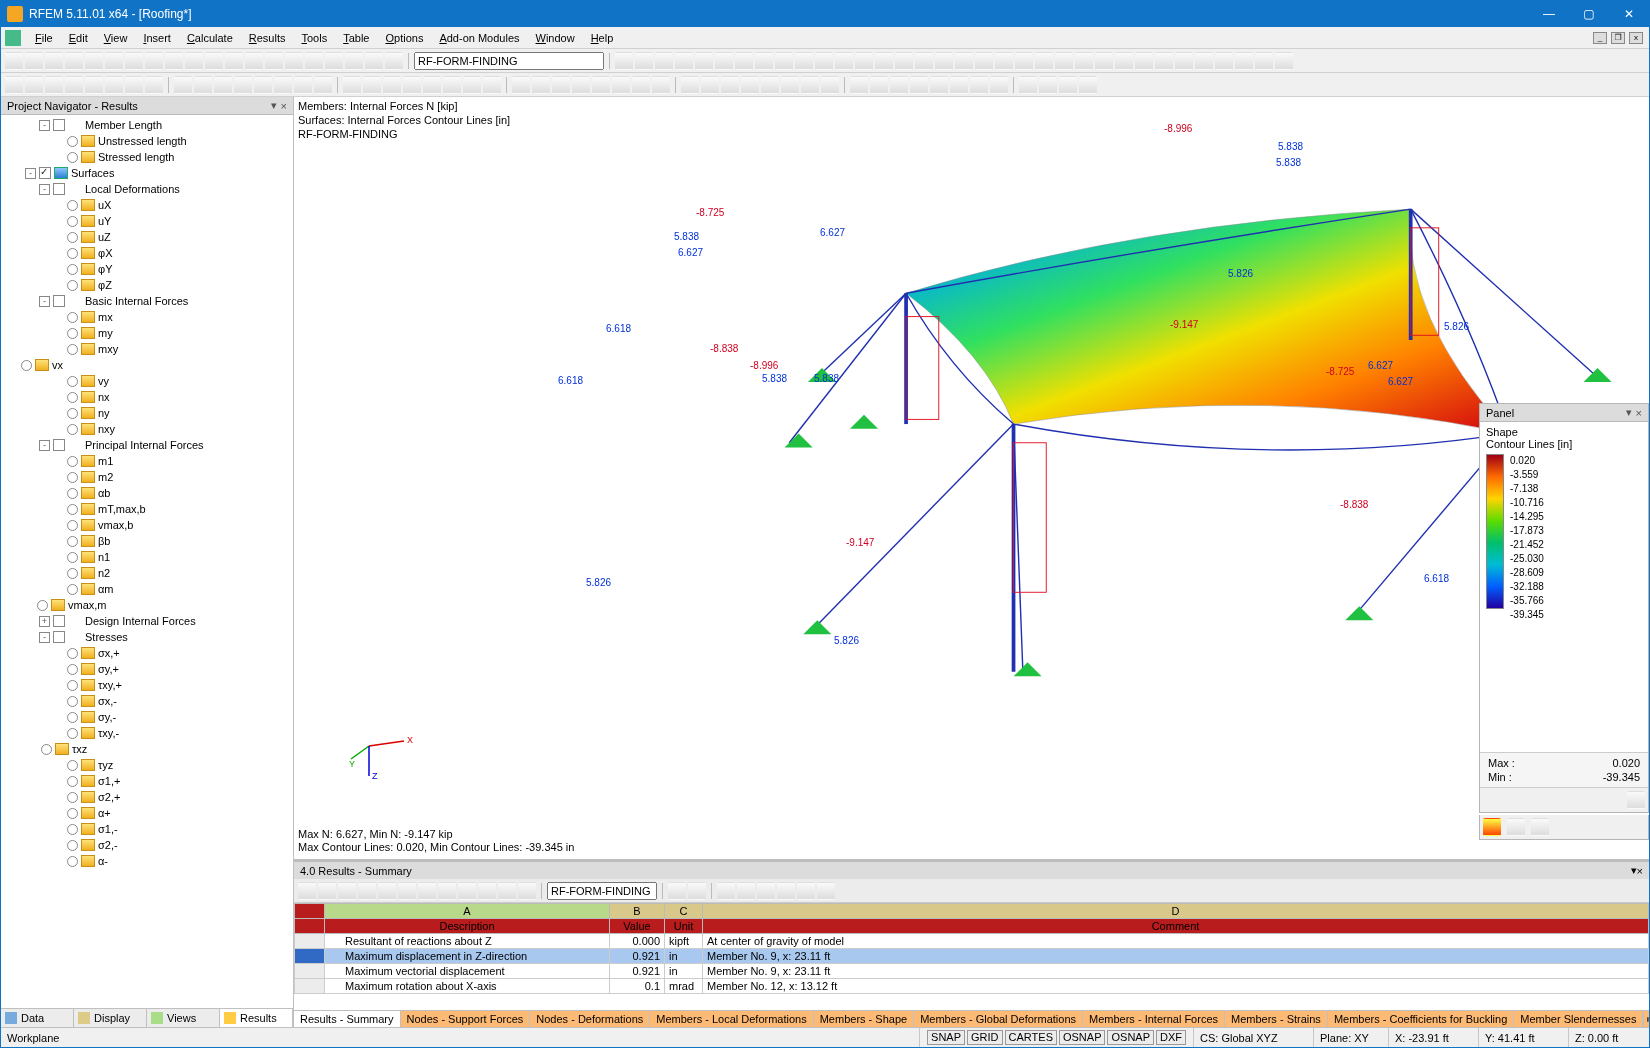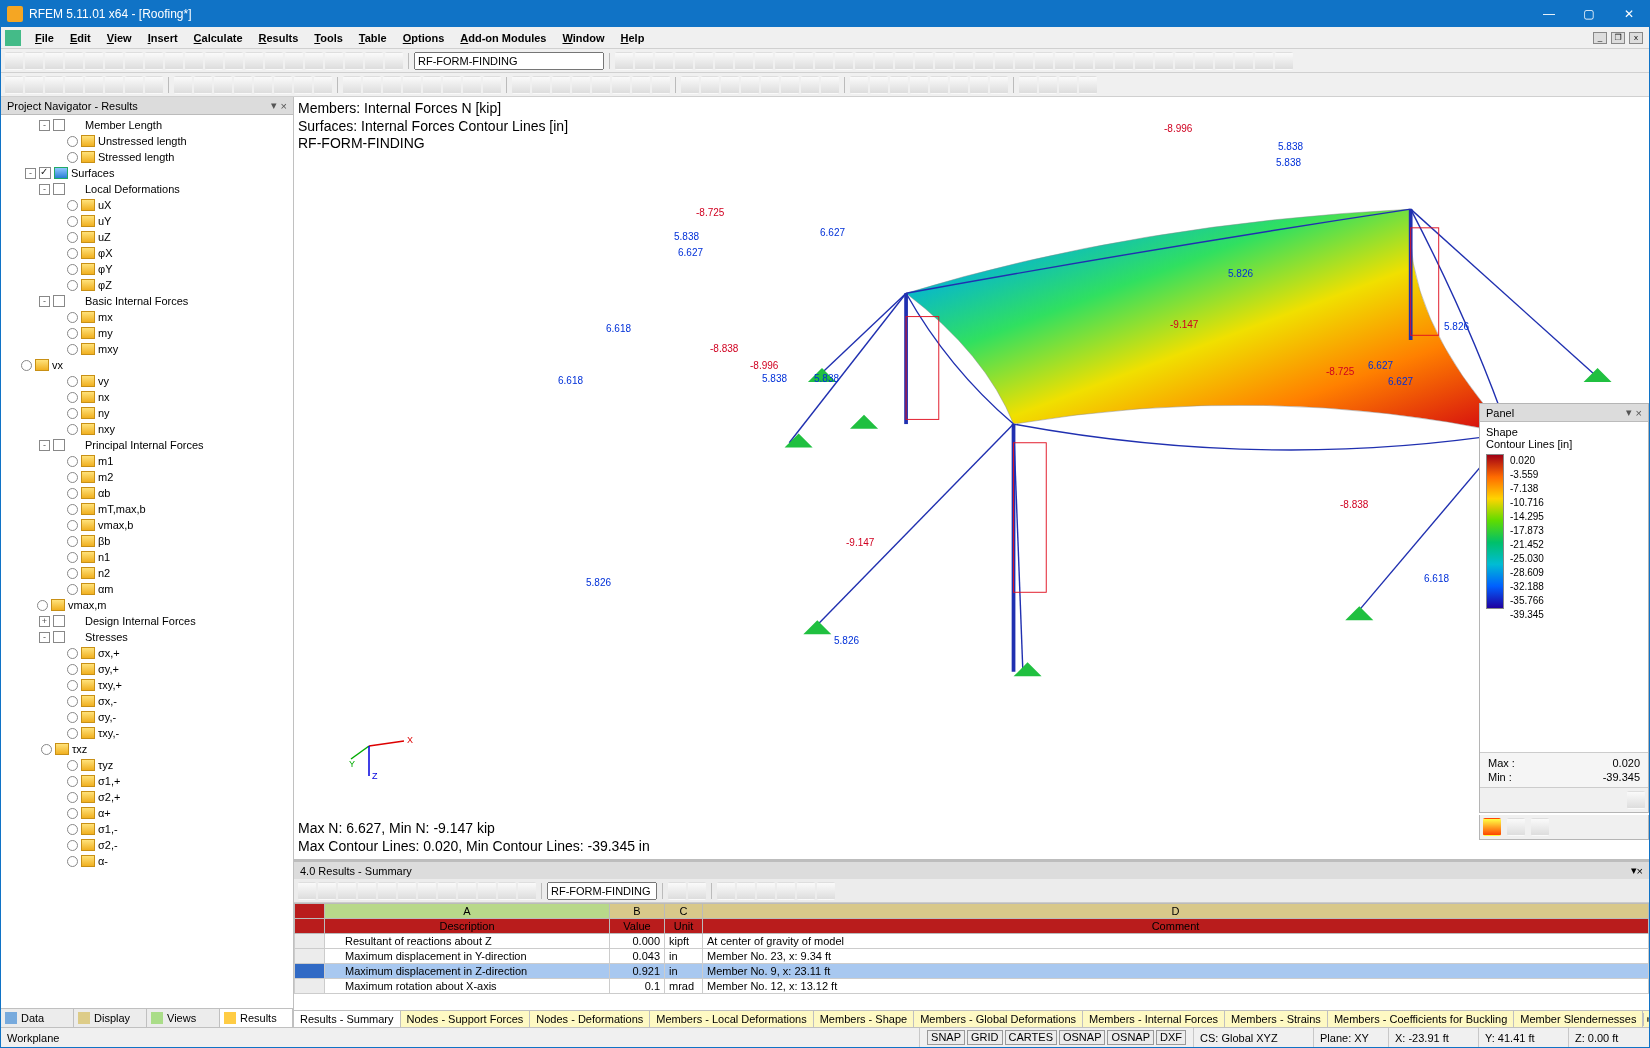--- a/index.html
+++ b/index.html
@@ -4,21 +4,21 @@
 <style>
 * { margin: 0; padding: 0; box-sizing: border-box; font-family: "Segoe UI", Tahoma, sans-serif; }
 body { width: 1650px; height: 1048px; background: #fff; font-size: 11px; overflow: hidden; display: flex; flex-direction: column; border: 1px solid #1073c6; }
 .titlebar { background: #1073c6; color: #fff; height: 26px; display: flex; align-items: center; padding-left: 6px; }
 .titlebar .icon { width: 16px; height: 16px; background: #f5a623; border-radius: 2px; margin-right: 6px; }
 .titlebar .title { flex: 1; font-size: 12px; }
 .titlebar .win-btns { display: flex; height: 100%; }
 .titlebar .win-btn { width: 40px; display: flex; align-items: center; justify-content: center; color: #fff; font-size: 12px; cursor: pointer; }
 .menubar { height: 22px; background: #f0f0f0; display: flex; align-items: center; padding-left: 4px; border-bottom: 1px solid #d0d0d0; }
 .menubar .mdi-icon { width: 16px; height: 16px; background: #4b8; margin-right: 6px; }
-.menubar .menu-item { padding: 2px 8px; cursor: pointer; font-weight: bold; }
+.menubar .menu-item { padding: 2px 8px; cursor: pointer; }
 .menubar .mdi-controls { margin-left: auto; display: flex; gap: 4px; padding-right: 6px; }
 .toolbar { height: 24px; background: #f0f0f0; border-bottom: 1px solid #d0d0d0; display: flex; align-items: center; padding: 0 4px; gap: 2px; overflow: hidden; }
 .tb-btn { width: 18px; height: 18px; border: 1px solid transparent; background: linear-gradient(#fafafa, #ddd); border-radius: 2px; cursor: pointer; display: inline-block; }
 .tb-sep { width: 1px; height: 16px; background: #bbb; margin: 0 3px; }
 .tb-combo { height: 18px; width: 190px; font-size: 11px; padding: 0 2px; }
 .main { flex: 1; display: flex; min-height: 0; }
 .nav { width: 293px; background: #f5f5f5; border-right: 1px solid #c0c0c0; display: flex; flex-direction: column; }
 .panel-title { background: #dcdcdc; border-bottom: 1px solid #bbb; padding: 2px 6px; font-size: 11px; display: flex; align-items: center; }
 .panel-title .dd { margin-left: auto; color: #555; cursor: pointer; }
 .panel-title .close { margin-left: 4px; color: #555; cursor: pointer; }
@@ -31,39 +31,39 @@
 .tree-icon { width: 14px; height: 12px; margin-right: 3px; display: inline-block; }
 .ico-yellow { background: linear-gradient(#ffe27a, #f0b020); border: 1px solid #c89015; }
 .ico-blue { background: linear-gradient(#8ec5ff, #2a7fd4); border: 1px solid #2a6; }
 .ico-tri { background: #fff; }
 .nav-tabs { display: flex; background: #ececec; border-top: 1px solid #c0c0c0; }
 .nav-tab { flex: 1; padding: 3px 4px; border-right: 1px solid #c0c0c0; display: flex; align-items: center; gap: 4px; cursor: pointer; font-size: 11px; }
 .nav-tab.active { background: #fff; }
 .nav-tab .ni { width: 12px; height: 12px; }
 .rightcol { flex: 1; display: flex; flex-direction: column; min-width: 0; position: relative; }
 .viewport { flex: 1; position: relative; background: #fff; overflow: hidden; }
-.viewport .annot { position: absolute; font-size: 14px; color: #000; }
+.viewport .annot { position: absolute; font-size: 11px; color: #000; }
 .viewport .val { font-size: 10px; }
 .viewport .blue { color: #0030d8; }
 .viewport .red { color: #d00020; }
 .axis-widget { position: absolute; left: 55px; bottom: 78px; width: 70px; height: 50px; }
 .bottom-pane { height: 168px; border-top: 3px solid #bdbdbd; background: #f5f5f5; display: flex; flex-direction: column; }
 .bp-title { background: #dcdcdc; padding: 2px 6px; display: flex; align-items: center; }
 .bp-toolbar { height: 24px; background: #ececec; display: flex; align-items: center; gap: 2px; padding: 0 4px; border-bottom: 1px solid #ccc; }
 .bp-grid { flex: 1; overflow: auto; background: #fff; }
 table.grid { border-collapse: collapse; width: 100%; }
 table.grid th { background: #b91c1c; border: 1px solid #bbb; padding: 1px 4px; font-weight: normal; text-align: center; font-size: 11px; }
 table.grid th.colhdr { background: #d8c88a; }
 table.grid th.colhdr.a { background: #b8d88a; }
 table.grid td { border: 1px solid #ccc; padding: 1px 4px; font-size: 11px; height: 15px; }
 table.grid tr.sel td { background: #a8c8f0; }
 table.grid tr.sel td.rowhdr { background: #316ac5; }
 table.grid td.rowhdr { background: #ececec; width: 30px; }
 table.grid td.num { text-align: right; }
-.bp-tabs { display: flex; background: #fef9c3; border-top: 1px solid #c0c0c0; overflow: hidden; align-items: center; }
+.bp-tabs { display: flex; background: #fdba74; border-top: 1px solid #c0c0c0; overflow: hidden; align-items: center; }
 .bp-tab { padding: 2px 6px; border-right: 1px solid #c0c0c0; font-size: 11px; cursor: pointer; white-space: nowrap; }
 .bp-tab.active { background: #fff; }
 .bp-tabs .nav-arrows { margin-left: auto; display: flex; }
 .bp-tabs .na { width: 16px; text-align: center; border-left: 1px solid #c0c0c0; cursor: pointer; }
 .side-panel { position: absolute; right: 0; top: 306px; width: 170px; background: #f5f5f5; border: 1px solid #b5b5b5; display: flex; flex-direction: column; height: 410px; }
 .side-panel .legend { flex: 1; padding: 4px 6px; background: #fff; font-size: 11px; }
 .legend-bar { display: flex; }
 .legend-ramp { width: 18px; height: 155px; background: linear-gradient(to bottom, #a00015, #ff6b00, #ffd400, #5fdc00, #00c06a, #00bcd4, #0060ff, #2000a0); border: 1px solid #888; }
 .legend-vals { display: flex; flex-direction: column; justify-content: space-between; padding-left: 6px; font-size: 10px; line-height: 1.4; }
 .legend-minmax { border-top: 1px solid #ccc; padding: 4px 8px; font-size: 11px; background: #f5f5f5; display: grid; grid-template-columns: auto 1fr; gap: 2px 6px; }
@@ -718,30 +718,30 @@
           </tr>
           </tbody>
             <tbody id="grid-rows">
               <tr class="">
                 <td class="rowhdr"></td>
                 <td style="padding-left:20px">Resultant of reactions about Z</td>
                 <td class="num">0.000</td>
                 <td>kipft</td>
                 <td>At center of gravity of model</td>
               </tr>
-              <tr class="">
-                <td class="rowhdr"></td>
-                <td style="padding-left:20px">Maximum displacement in Y-direction</td>
-                <td class="num">0.043</td>
-                <td>in</td>
-                <td>Member No. 23,  x: 9.34 ft</td>
-              </tr>
               <tr class="sel">
                 <td class="rowhdr"></td>
                 <td style="padding-left:20px">Maximum displacement in Z-direction</td>
+                <td class="num">0.921</td>
+                <td>in</td>
+                <td>Member No. 9,  x: 23.11 ft</td>
+              </tr>
+              <tr class="">
+                <td class="rowhdr"></td>
+                <td style="padding-left:20px">Maximum vectorial displacement</td>
                 <td class="num">0.921</td>
                 <td>in</td>
                 <td>Member No. 9,  x: 23.11 ft</td>
               </tr>
               <tr class="">
                 <td class="rowhdr"></td>
                 <td style="padding-left:20px">Maximum rotation about X-axis</td>
                 <td class="num">0.1</td>
                 <td>mrad</td>
                 <td>Member No. 12,  x: 13.12 ft</td>

